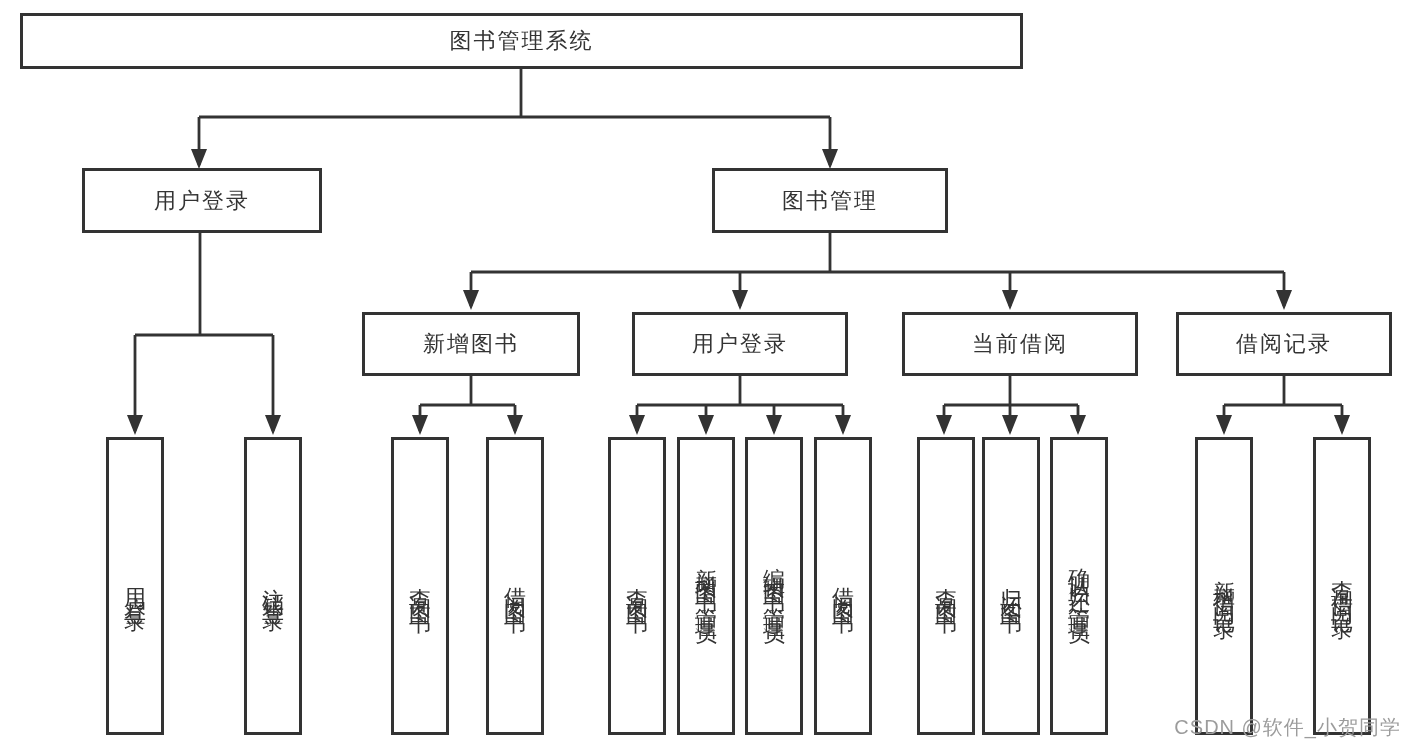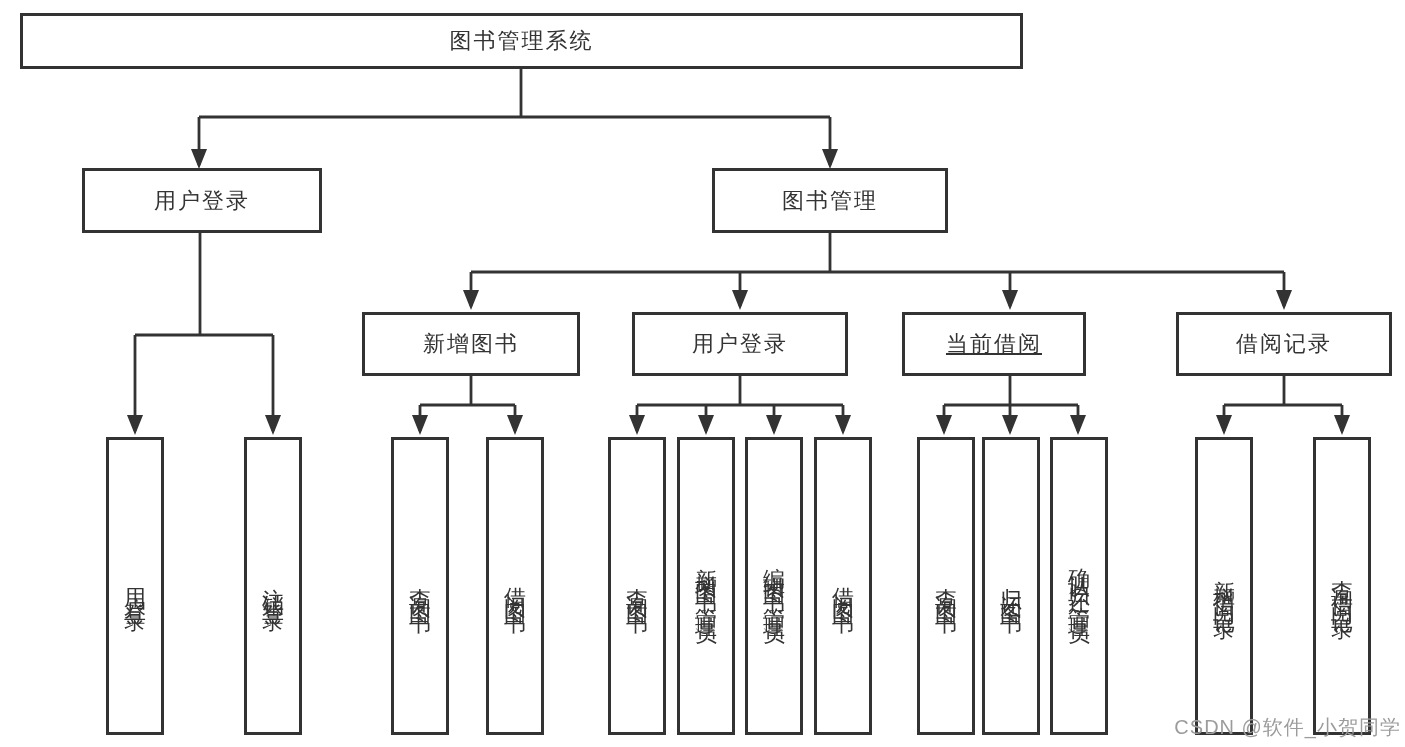--- a/index.html
+++ b/index.html
@@ -111,21 +111,21 @@
   <div class="box" style="left:712px; top:168px; width:236px; height:65px;">
     <span>图书管理</span>
   </div>
 
   <div class="box" style="left:362px; top:312px; width:218px; height:64px;">
     <span>新增图书</span>
   </div>
   <div class="box" style="left:632px; top:312px; width:216px; height:64px;">
     <span>用户登录</span>
   </div>
-  <div class="box" style="left:902px; top:312px; width:184px; height:64px;text-decoration:underline;">
+  <div class="box" style="left:902px; top:312px; width:236px; height:64px;">
     <span>当前借阅</span>
   </div>
   <div class="box" style="left:1176px; top:312px; width:216px; height:64px;">
     <span>借阅记录</span>
   </div>
 
   <div class="box leaf" style="left:106px;">
     <span class="vtext">用户登录</span>
   </div>
   <div class="box leaf" style="left:244px;">

